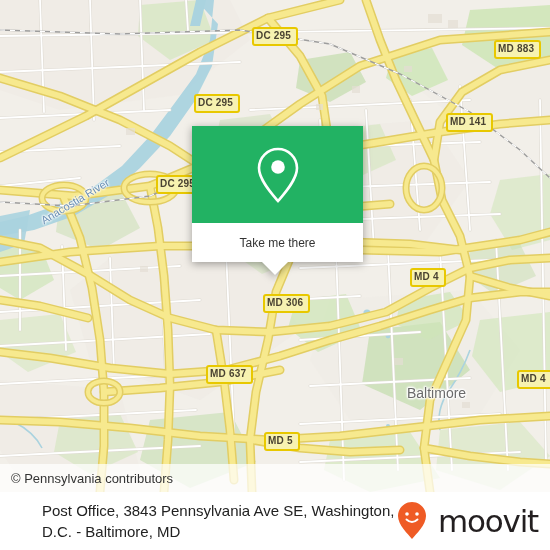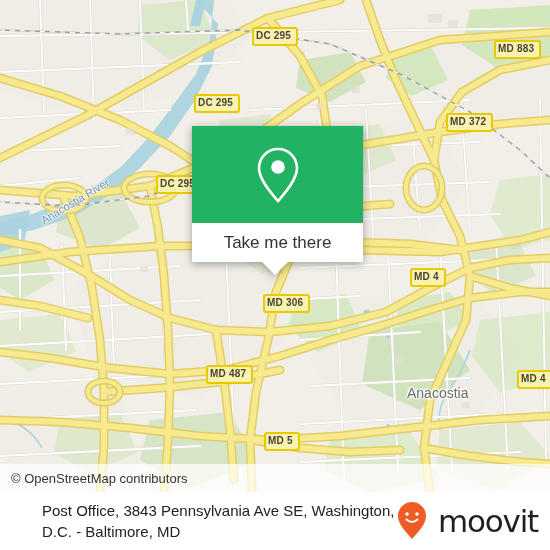--- a/index.html
+++ b/index.html
@@ -61,21 +61,21 @@
   }
   .popup-head {
     background: #22b263; height: 97px;
     display: flex; align-items: center; justify-content: center;
   }
   .popup-body {
     background: #fff; height: 39px;
     display: flex; align-items: center; justify-content: center;
   }
   .popup-body span {
-    font-size: 17px; color: #333;
+    font-size: 12px; color: #333;
     font-family: "Liberation Sans", sans-serif;
   }
   .popup-tail {
     position: absolute; left: 70px; top: 136px;
     width: 0; height: 0;
     border-left: 13px solid transparent;
     border-right: 13px solid transparent;
     border-top: 13px solid #fff;
   }
 
@@ -332,48 +332,48 @@
         <rect x="316" y="104" width="7" height="6"></rect>
         <rect x="404" y="66" width="8" height="6"></rect>
         <rect x="140" y="266" width="8" height="6"></rect>
         <rect x="394" y="358" width="9" height="7"></rect>
         <rect x="462" y="402" width="8" height="6"></rect>
       </g>
     </svg>
 
     <div class="water-label" style="left:42px; top:215px;">Anacostia River</div>
 
-    <div class="place-label" style="left:407px; top:385px;">Anacostia</div>
+    <div class="place-label" style="left:407px; top:385px;">Baltimore</div>
 
     <div class="shield" style="left:252px; top:27px;">DC 295</div>
     <div class="shield" style="left:494px; top:40px;">MD 883</div>
     <div class="shield" style="left:194px; top:94px;">DC 295</div>
-    <div class="shield" style="left:446px; top:113px;">MD 372</div>
+    <div class="shield" style="left:446px; top:113px;">MD 141</div>
     <div class="shield" style="left:156px; top:175px;">DC 295</div>
     <div class="shield" style="left:410px; top:268px;">MD 4</div>
     <div class="shield" style="left:263px; top:294px;">MD 306</div>
-    <div class="shield" style="left:206px; top:365px;">MD 487</div>
+    <div class="shield" style="left:206px; top:365px;">MD 637</div>
     <div class="shield" style="left:517px; top:370px;">MD 4</div>
     <div class="shield" style="left:264px; top:432px;">MD 5</div>
 
     <div class="popup">
       <div class="popup-head">
         <svg width="46" height="58" viewBox="0 0 46 58">
           <path d="M23 3 C12.5 3 4 11.5 4 22 C4 34 17 48 23 55 C29 48 42 34 42 22 C42 11.5 33.5 3 23 3 Z" fill="none" stroke="#ffffff" stroke-width="2.6"></path>
           <circle cx="23" cy="21" r="6.8" fill="#ffffff"></circle>
         </svg>
       </div>
       <div class="popup-body">
         <span>Take me there</span>
       </div>
       <div class="popup-tail"></div>
     </div>
 
     <div class="attrib">
-      <span>© OpenStreetMap contributors</span>
+      <span>© Pennsylvania contributors</span>
     </div>
   </div>
 
   <div class="footer">
     <div class="footer-title">Post Office, 3843 Pennsylvania Ave SE, Washington, D.C. - Baltimore, MD</div>
     <div class="brand">
       <svg width="30" height="40" viewBox="0 0 30 40">
         <path d="M15 1 C7.3 1 1 7.3 1 15 C1 24 11 33 15 38 C19 33 29 24 29 15 C29 7.3 22.7 1 15 1 Z" fill="#ef5b25"></path>
         <circle cx="10" cy="13" r="1.8" fill="#ffffff"></circle>
         <circle cx="20" cy="13" r="1.8" fill="#ffffff"></circle>

